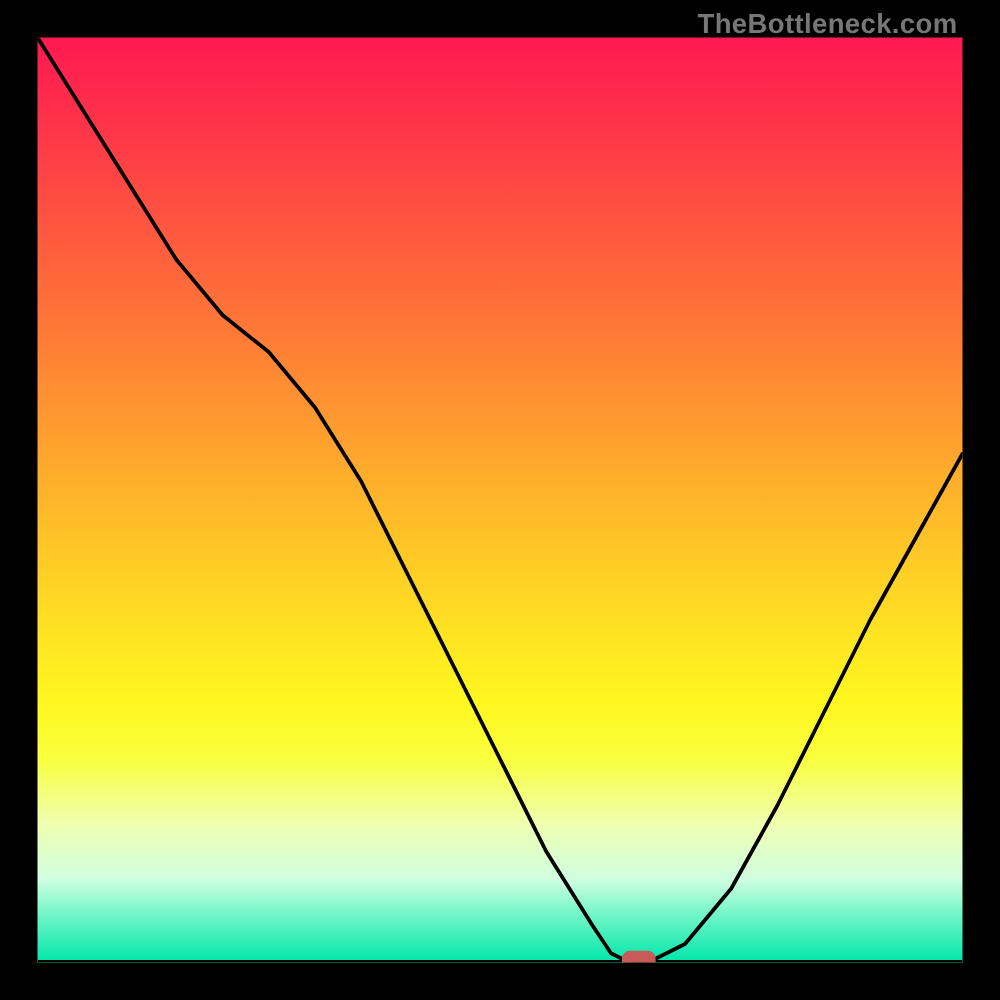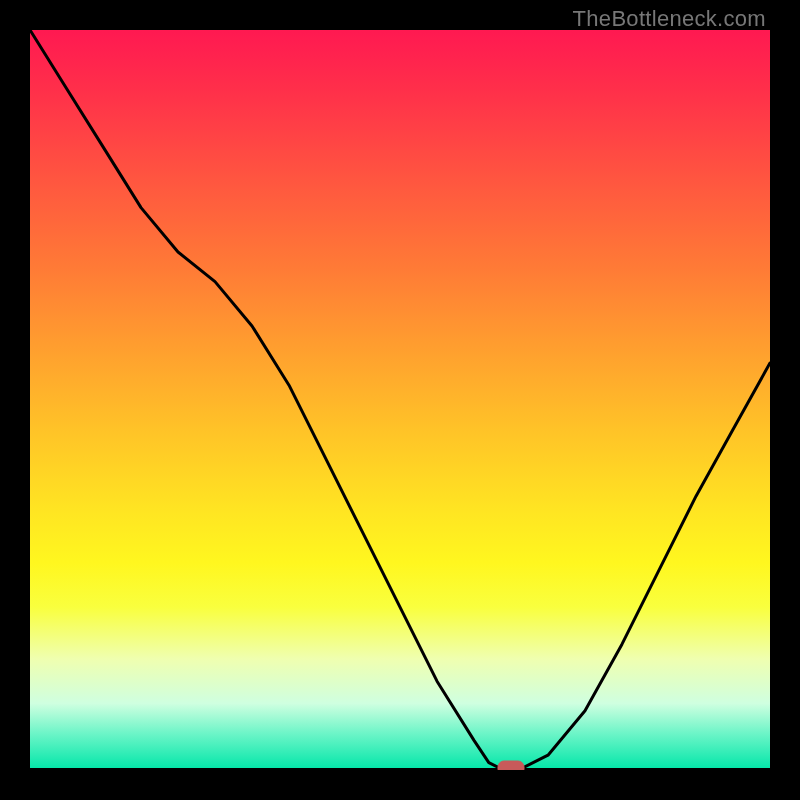--- a/index.html
+++ b/index.html
@@ -40,21 +40,21 @@
       #6ef5c8 95%,
       #00e6a8 100%
     );
   }
   .watermark {
     position: absolute;
     top: 6px;
     right: 34px;
     color: #777;
     font-size: 22px;
-    font-weight: 400;
+    font-weight: 700;
     user-select: none;
     letter-spacing: 0.3px;
   }
   .curve-svg {
     position: absolute;
     left: 0;
     top: 0;
     width: 740px;
     height: 740px;
   }

